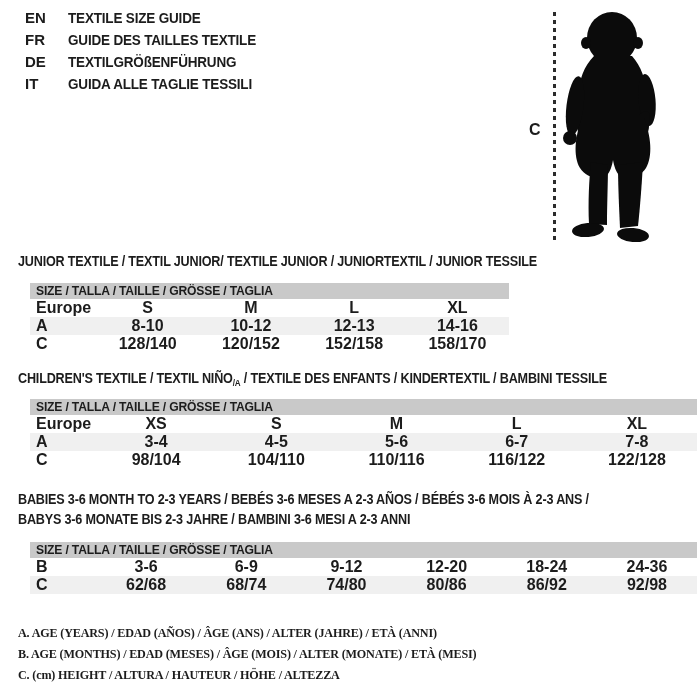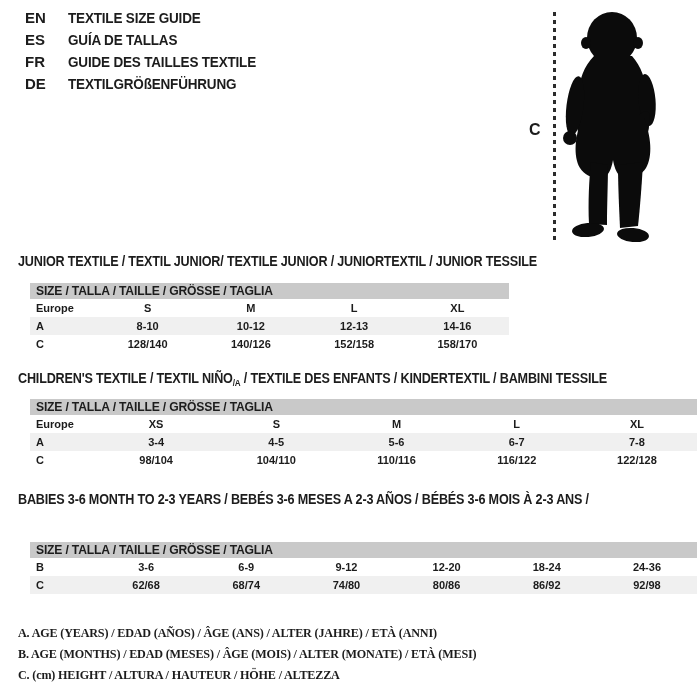--- a/index.html
+++ b/index.html
@@ -27,50 +27,50 @@
   .title-2{top:489px;left:18px;text-decoration:underline;}
   .sub-seg{font-size:9px;vertical-align:-3px;}
 
   
   .sizetable{position:absolute;margin-left:12px;}
   .table-0{top:283px;left:18px;width:479px;}
   .table-1{top:399px;left:18px;width:667px;}
   .table-2{top:542px;left:18px;width:667px;}
   .thead{height:16px;line-height:16px;background:var(--header-bg,#c9c9c9);
     font-size:13.5px;font-weight:700;padding-left:6px;overflow:hidden;}
-  .trow{display:flex;height:18px;align-items:center;font-size:11px;font-weight:700;}
+  .trow{display:flex;height:18px;align-items:center;font-size:16px;font-weight:700;}
   .trow.shaded{background:var(--row-alt,#f0f0f0);}
   .tlabel{width:66px;padding-left:6px;box-sizing:border-box;text-align:left;}
   .tcell{flex:1;text-align:center;}
 
   
   .notes{position:absolute;top:622px;left:18px;}
   .note-line{height:21px;line-height:21px;font-size:13.5px;font-weight:700;font-family:Liberation Serif, serif;}
 </style>
 </head>
 <body>
 
 <div class="canvas">
 
   <div class="langs">
       <div class="lang-row">
         <div class="lang-code">EN</div>
         <div class="lang-label cond">TEXTILE SIZE GUIDE</div>
       </div>
       <div class="lang-row">
-        <div class="lang-code">ES</div>
-        <div class="lang-label cond">GUÍA DE TALLAS</div>
-      </div>
-      <div class="lang-row">
         <div class="lang-code">FR</div>
         <div class="lang-label cond">GUIDE DES TAILLES TEXTILE</div>
       </div>
       <div class="lang-row">
         <div class="lang-code">DE</div>
         <div class="lang-label cond">TEXTILGRÖßENFÜHRUNG</div>
+      </div>
+      <div class="lang-row">
+        <div class="lang-code">IT</div>
+        <div class="lang-label cond">GUIDA ALLE TAGLIE TESSILI</div>
       </div>
     </div>
 
   <div class="measure-line"></div>
   <div class="measure-label">C</div>
   <svg class="baby-svg" width="108" height="238" viewBox="0 0 108 238" aria-hidden="true">
     <g fill="#0b0b0b">
       <ellipse cx="52" cy="28" rx="25" ry="26"></ellipse>
       <ellipse cx="26" cy="33" rx="5" ry="6"></ellipse>
       <ellipse cx="78" cy="33" rx="5" ry="6"></ellipse>
@@ -104,21 +104,21 @@
         <div class="trow shaded">
           <div class="tlabel">A</div>
           <div class="tcell">8-10</div>
           <div class="tcell">10-12</div>
           <div class="tcell">12-13</div>
           <div class="tcell">14-16</div>
         </div>
         <div class="trow">
           <div class="tlabel">C</div>
           <div class="tcell">128/140</div>
-          <div class="tcell">140/126</div>
+          <div class="tcell">120/152</div>
           <div class="tcell">152/158</div>
           <div class="tcell">158/170</div>
         </div>
       </div>
       <div class="tbl-title title-1">
         <div class="title-line"><div class="cond"><span>CHILDREN'S TEXTILE / TEXTIL NIÑO</span><span class="sub-seg">/A</span><span> / TEXTILE DES ENFANTS / KINDERTEXTIL / BAMBINI TESSILE</span></div></div>
       </div>
       <div class="sizetable table-1">
         <div class="thead"><div class="cond">SIZE / TALLA / TAILLE / GRÖSSE / TAGLIA</div></div>
         <div class="trow">
@@ -141,20 +141,21 @@
           <div class="tlabel">C</div>
           <div class="tcell">98/104</div>
           <div class="tcell">104/110</div>
           <div class="tcell">110/116</div>
           <div class="tcell">116/122</div>
           <div class="tcell">122/128</div>
         </div>
       </div>
       <div class="tbl-title title-2">
         <div class="title-line"><div class="cond"><span>BABIES 3-6 MONTH TO 2-3 YEARS / BEBÉS 3-6 MESES A 2-3 AÑOS / BÉBÉS 3-6 MOIS À 2-3 ANS /</span></div></div>
+        <div class="title-line"><div class="cond"><span>BABYS 3-6 MONATE BIS 2-3 JAHRE / BAMBINI 3-6 MESI A 2-3 ANNI</span></div></div>
       </div>
       <div class="sizetable table-2">
         <div class="thead"><div class="cond">SIZE / TALLA / TAILLE / GRÖSSE / TAGLIA</div></div>
         <div class="trow">
           <div class="tlabel">B</div>
           <div class="tcell">3-6</div>
           <div class="tcell">6-9</div>
           <div class="tcell">9-12</div>
           <div class="tcell">12-20</div>
           <div class="tcell">18-24</div>

